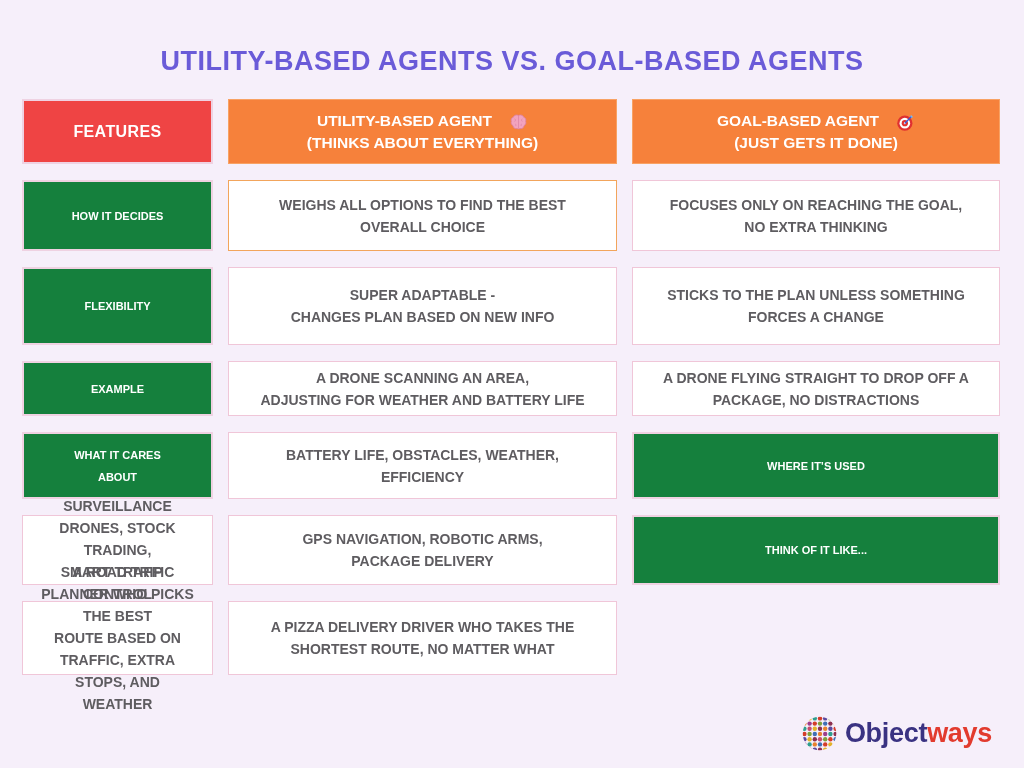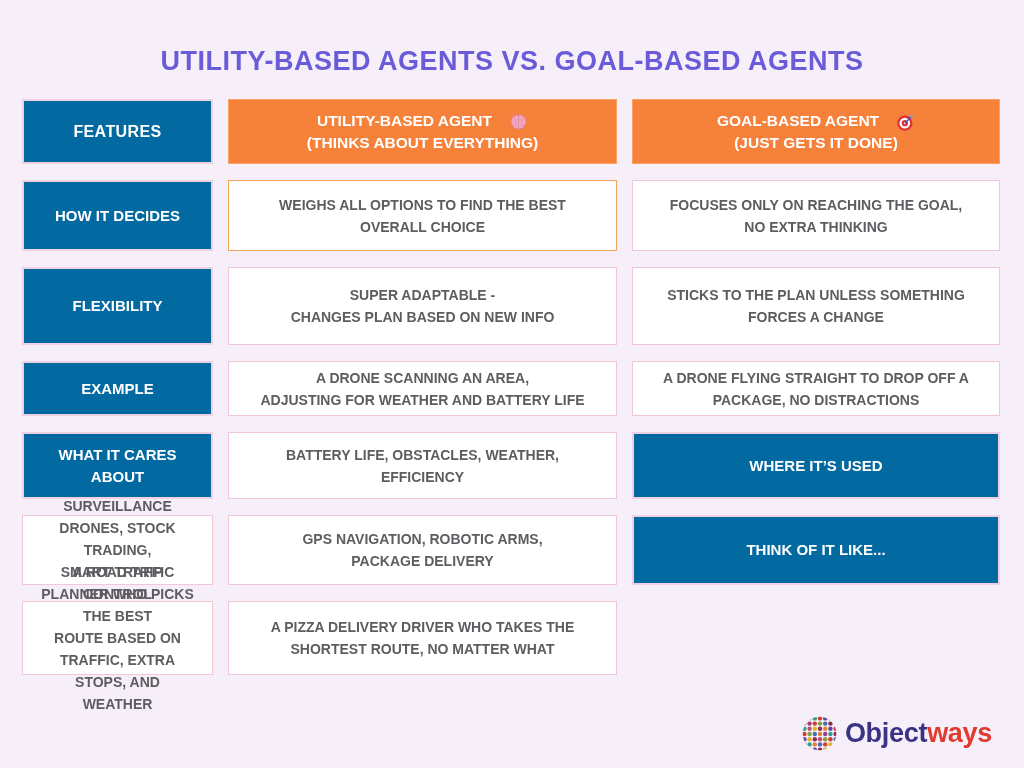--- a/index.html
+++ b/index.html
@@ -20,38 +20,38 @@
   }
   .grid {
     margin: 21px 23px 0 22px;
     display: grid;
     grid-template-columns: 191px 389px 368px;
     grid-template-rows: 65px 71px 78px 55px 67px 70px 74px;
     column-gap: 15px;
     row-gap: 16px;
   }
   .hdr-features {
-    background: #0369a1;
+    background: #ef4444;
     border: 2px solid #EFD2E2;
     display: flex; align-items: center; justify-content: center;
     color: #FFFFFF; font-weight: bold; font-size: 16px; letter-spacing: 0.4px;
   }
   .hdr-col {
     background: #F6813B;
     border: 1px solid #F8A264;
     display: flex; flex-direction: column; align-items: center; justify-content: center;
     color: #FFFFFF; font-weight: bold; font-size: 15.5px;
     line-height: 22px; text-align: center;
   }
   .hdr-line1 { display: flex; align-items: flex-end; gap: 17px; }
   .row-label {
-    background: #0369a1;
+    background: #15803d;
     border: 2px solid #EFD2E2;
     display: flex; align-items: center; justify-content: center;
-    color: #FFFFFF; font-weight: bold; font-size: 15px;
+    color: #FFFFFF; font-weight: bold; font-size: 11px;
     text-align: center; line-height: 22px; white-space: pre-line;
     padding: 0 10px;
   }
   .cell {
     background: #FFFFFF;
     border: 1.5px solid #F0C6D8;
     display: flex; align-items: center; justify-content: center;
     color: #5E5C60; font-weight: bold; font-size: 14px;
     text-align: center; line-height: 22px; white-space: pre-line;
     padding: 0 14px;

